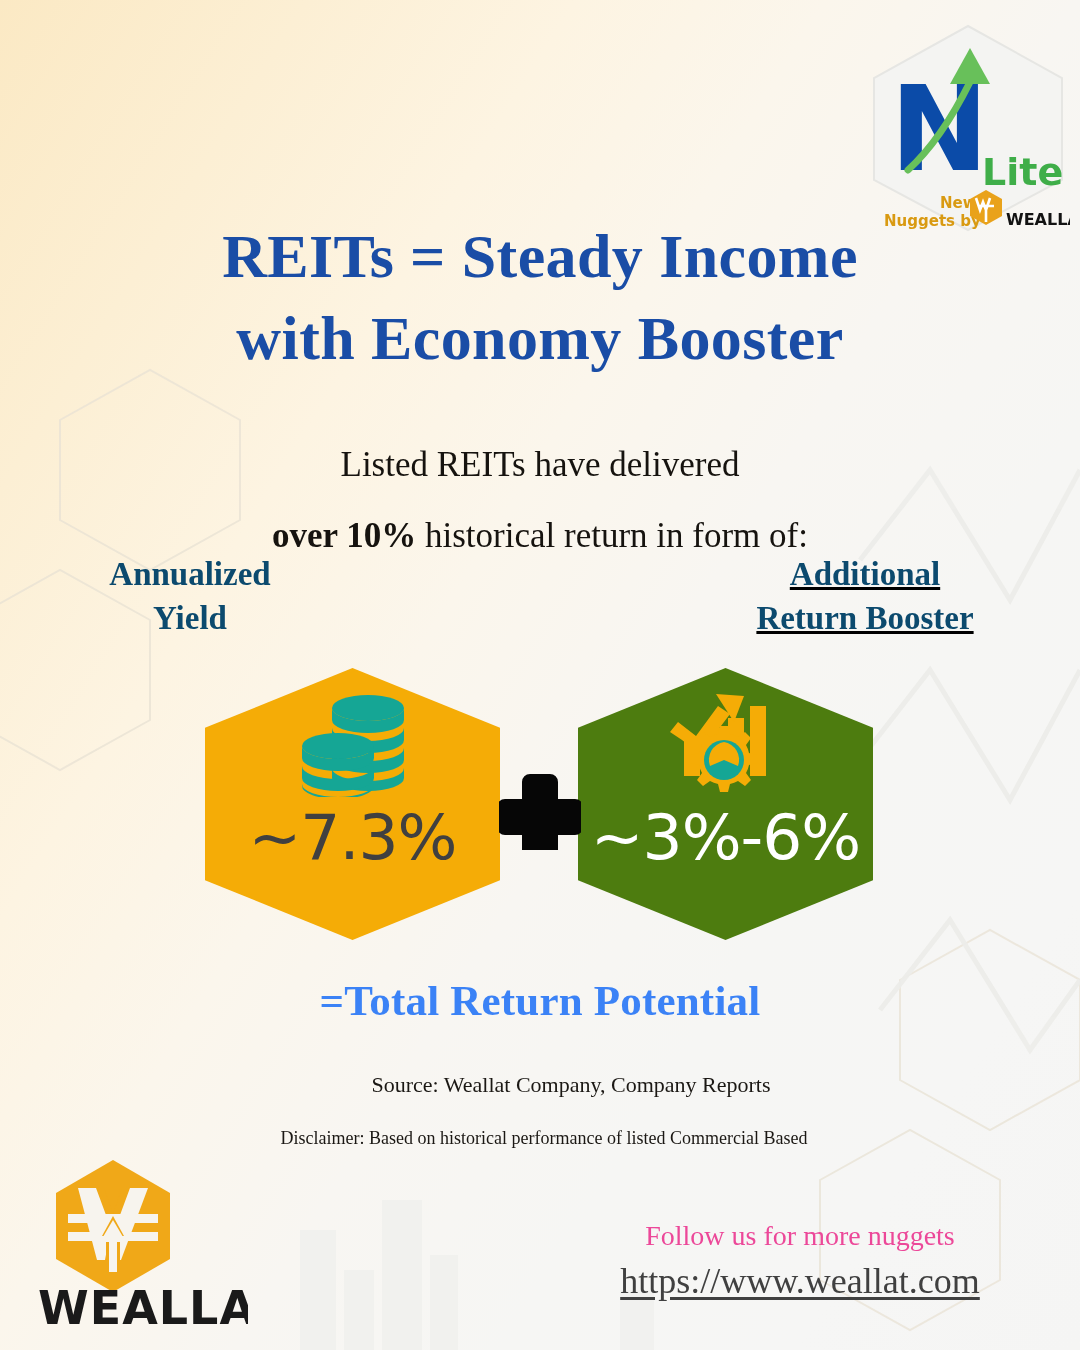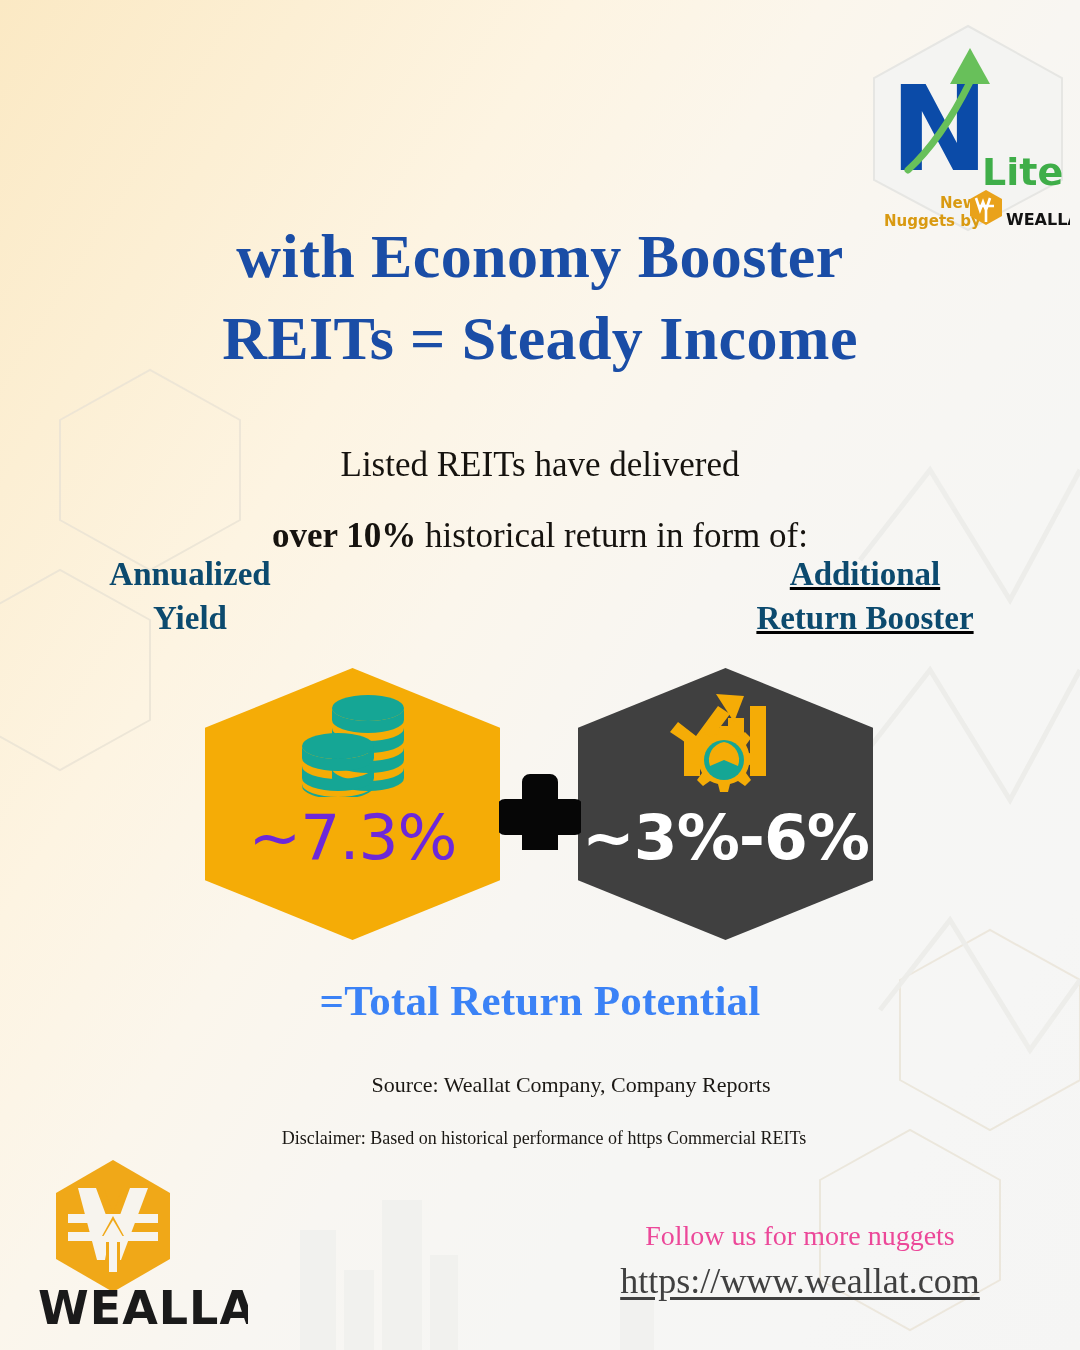--- a/index.html
+++ b/index.html
@@ -58,28 +58,28 @@
   
   #hex-row { position:absolute; top:668px; left:0; width:1080px; height:280px; z-index:4; }
 
   .hex {
     position:absolute; top:0; width:295px; height:272px;
     clip-path:polygon(50% 0%, 100% 22%, 100% 78%, 50% 100%, 0% 78%, 0% 22%);
     display:flex; flex-direction:column; align-items:center;
     filter:drop-shadow(5px 6px 7px rgba(90,85,75,0.34));
   }
   #hex-yield { left:205px; background:#F5AC06; }
-  #hex-booster { left:578px; background:#404040;font-weight:bold; }
+  #hex-booster { left:578px; background:#4d7c0f; }
 
   .hex-icon { margin-top:22px; height:110px; display:flex; align-items:center; justify-content:center; }
   .hex-value {
     font-family:"DejaVu Sans", sans-serif;
     font-size:63px; line-height:1; letter-spacing:-1px; margin-top:6px;
   }
-  #hex-yield .hex-value { color:#6d28d9; }
+  #hex-yield .hex-value { color:#404040; }
   #hex-booster .hex-value { color:#ffffff; }
 
   #plus-sign {
     position:absolute; left:499px; top:100px; width:82px; height:82px; z-index:6;
   }
 
   
   #total-line {
     position:absolute; top:976px; left:0; width:1080px; text-align:center; z-index:4;
     font-size:43px; font-weight:bold; color:#3b82f6; letter-spacing:0.2px;
@@ -140,22 +140,22 @@
   <text x="74" y="186" font-family="'DejaVu Sans', sans-serif" font-size="15" font-weight="bold" fill="#D99A12">News</text>
   <text x="18" y="204" font-family="'DejaVu Sans', sans-serif" font-size="15" font-weight="bold" fill="#D99A12">Nuggets by</text>
   <g>
     <polygon points="120,168 136,177 136,194 120,203 104,194 104,177" fill="#E9A21A"></polygon>
     <path d="M110,176 l4,12 l3,-8 l3,8 l4,-12 M120,186 l0,14 M112,184 l16,0" stroke="#ffffff" stroke-width="2.6" fill="none"></path>
   </g>
   <text x="140" y="203" font-family="'DejaVu Sans', sans-serif" font-size="16" font-weight="bold" fill="#131313">WEALLAT</text>
 </svg>
 
 <div id="title-block">
+  <div class="title-line">REITs = Steady Income</div>
   <div class="title-line">with Economy Booster</div>
-  <div class="title-line">REITs = Steady Income</div>
 </div>
 
 <div id="subtitle-block">
   <div class="subtitle-line">Listed REITs have delivered</div>
   <div class="subtitle-line">
     <b>over 10%</b><span> historical return in form of:</span>
   </div>
 </div>
 
 <div id="headings-row">
@@ -211,21 +211,21 @@
   </div>
 
   <svg id="plus-sign" viewBox="0 0 82 82">
     <path d="M31,6 h20 a8,8 0 0 1 8,8 v17 h17 a8,8 0 0 1 8,8 v20 a8,8 0 0 1 -8,8 h-17 v17 a8,8 0 0 1 -8,8 h-20 a8,8 0 0 1 -8,-8 v-17 h-17 a8,8 0 0 1 -8,-8 v-20 a8,8 0 0 1 8,-8 h17 v-17 a8,8 0 0 1 8,-8 z" fill="#060606"></path>
   </svg>
 </div>
 
 <div id="total-line">=Total Return Potential</div>
 
 <div id="source-line">Source: Weallat Company, Company Reports</div>
-<div id="disclaimer-line">Disclaimer: Based on historical performance of https Commercial REITs</div>
+<div id="disclaimer-line">Disclaimer: Based on historical performance of listed Commercial Based</div>
 
 <svg id="weallat-logo" viewBox="0 0 210 172">
   <g>
     <polygon points="75,2 132,35 132,101 75,134 18,101 18,35" fill="#F0A818"></polygon>
     <path d="M40,30 h18 l17,46 l17,-46 h18 l-27,72 h-8 l-4,-22 l-4,22 h-8 z" fill="#F7F4EE"></path>
     <path d="M66,30 h18 l-9,26 z" fill="#F0A818"></path>
     <rect x="30" y="56" width="90" height="9" fill="#F7F4EE"></rect>
     <rect x="30" y="74" width="90" height="9" fill="#F7F4EE"></rect>
     <polygon points="75,58 86,78 64,78" fill="#F0A818"></polygon>
     <rect x="68" y="74" width="14" height="38" fill="#F0A818"></rect>

